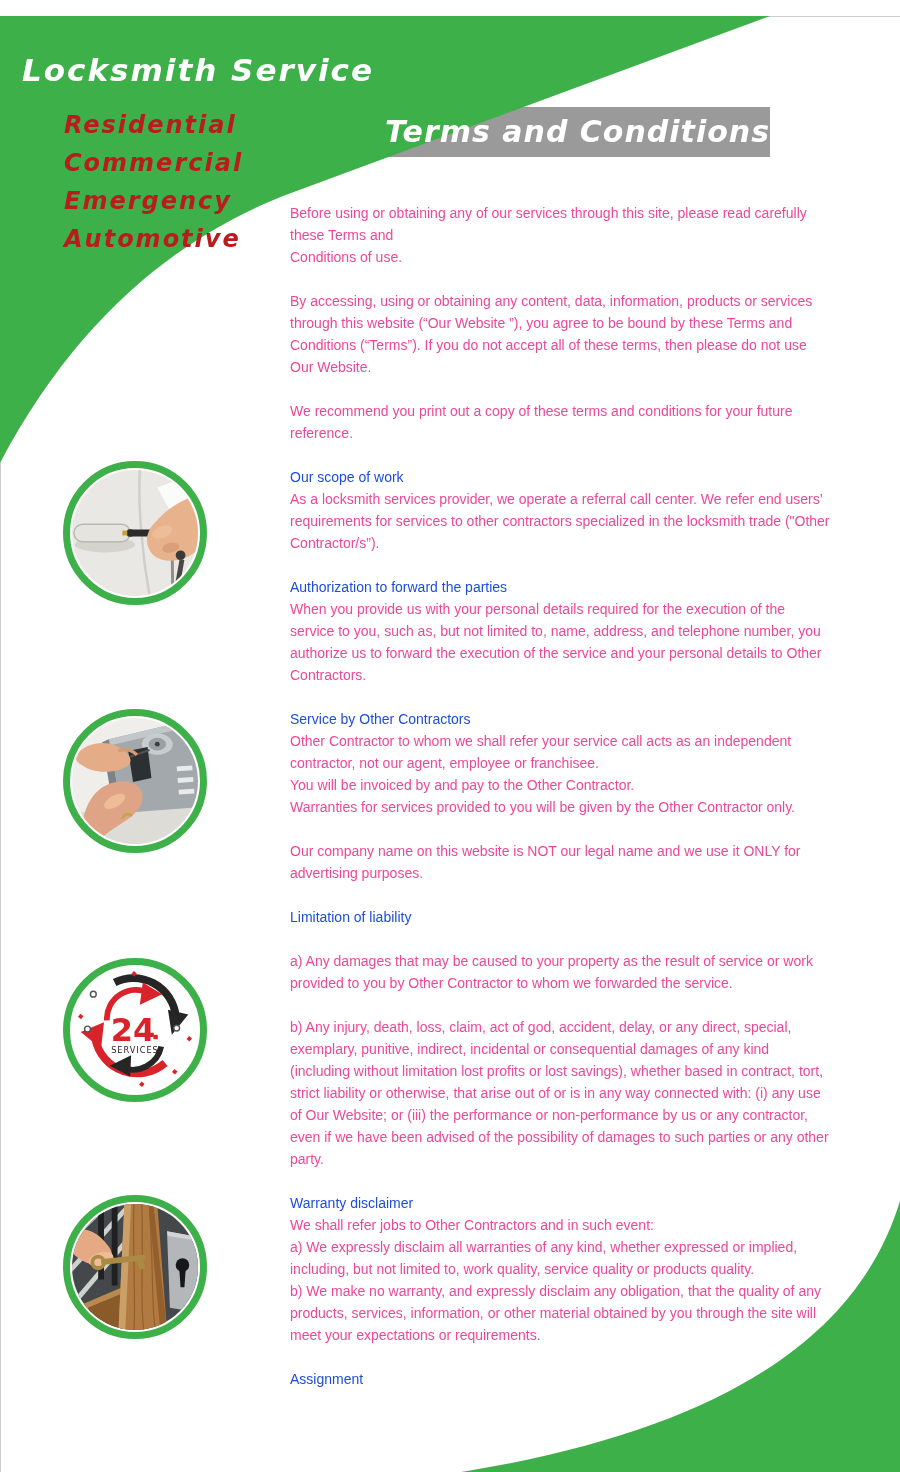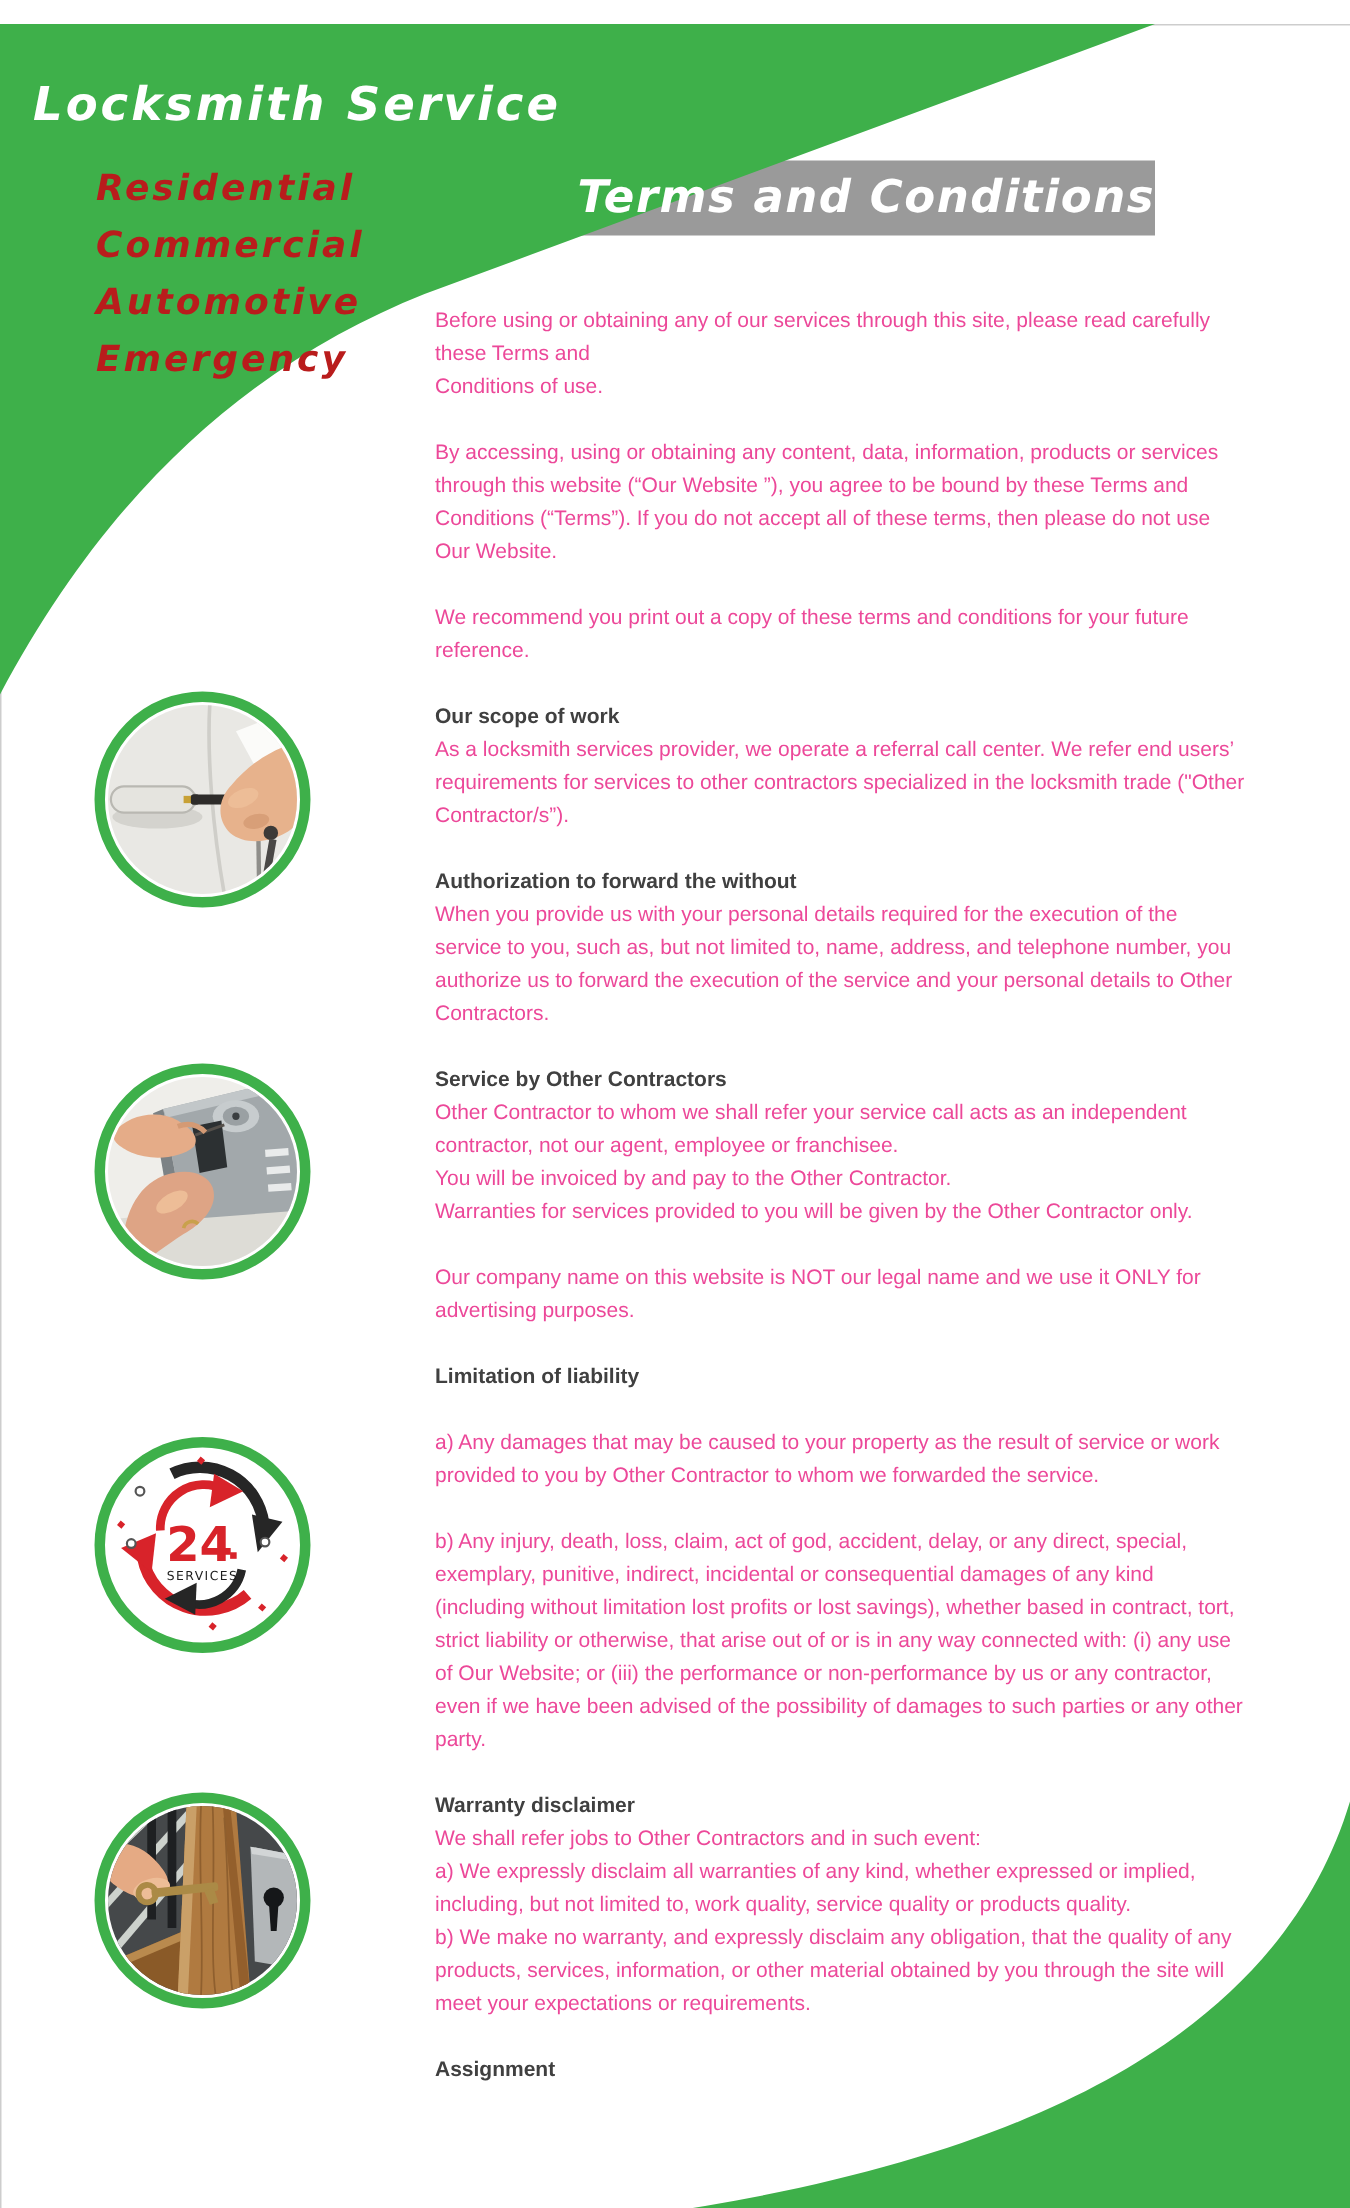--- a/index.html
+++ b/index.html
@@ -30,21 +30,21 @@
   .terms-title{
     left:370px;top:91px;width:400px;height:50px;text-align:right;
     font-family:"DejaVu Sans",sans-serif;font-weight:bold;font-style:italic;
     font-size:30px;color:#ffffff;line-height:50px;letter-spacing:1px;white-space:nowrap;
   }
   .content{left:290px;top:186px;width:610px;}
   .content p,.content h3{
     margin:0;font-size:14px;line-height:22px;white-space:pre-line;
   }
   .content p{color:#ec4899;font-weight:normal;}
-  .content h3{color:#404040;font-weight:bold;}
+  .content h3{color:#1d4ed8;font-weight:normal;}
   .gap{margin-top:22px !important;}
   .circle{
     position:absolute;left:63px;width:144px;height:144px;border-radius:50%;
     background:#ffffff;border:7px solid #3eb04a;box-sizing:border-box;z-index:3;
   }
   .circle .photo{
     position:absolute;left:2px;top:2px;right:2px;bottom:2px;
     border-radius:50%;overflow:hidden;
   }
   .circle .photo svg{display:block;width:100%;height:100%;}
@@ -62,43 +62,43 @@
   <svg class="bg-shapes" width="900" height="1472" viewBox="0 0 900 1472">
     <path d="M0,0 L770,0 L283,180 C178,222 78,300 0,447 Z" fill="#3eb04a"></path>
     <path d="M900,1185 C856,1330 700,1440 330,1472 L900,1472 Z" fill="#3eb04a"></path>
   </svg>
 
   <div class="fg brand">Locksmith Service</div>
 
   <div class="fg services">
     <div class="service-item">Residential</div>
     <div class="service-item">Commercial</div>
+    <div class="service-item">Emergency</div>
     <div class="service-item">Automotive</div>
-    <div class="service-item">Emergency</div>
   </div>
 
   <div class="fg terms-title">Terms and Conditions</div>
 
   <div class="fg content">
     <p>Before using or obtaining any of our services through this site, please read carefully
 these Terms and
 Conditions of use.</p>
     <p class="gap">By accessing, using or obtaining any content, data, information, products or services
 through this website (“Our Website ”), you agree to be bound by these Terms and
 Conditions (“Terms”). If you do not accept all of these terms, then please do not use
 Our Website.</p>
     <p class="gap">We recommend you print out a copy of these terms and conditions for your future
 reference.</p>
 
     <h3 class="gap">Our scope of work</h3>
     <p>As a locksmith services provider, we operate a referral call center. We refer end users’
 requirements for services to other contractors specialized in the locksmith trade ("Other
 Contractor/s”).</p>
 
-    <h3 class="gap">Authorization to forward the without</h3>
+    <h3 class="gap">Authorization to forward the parties</h3>
     <p>When you provide us with your personal details required for the execution of the
 service to you, such as, but not limited to, name, address, and telephone number, you
 authorize us to forward the execution of the service and your personal details to Other
 Contractors.</p>
 
     <h3 class="gap">Service by Other Contractors</h3>
     <p>Other Contractor to whom we shall refer your service call acts as an independent
 contractor, not our agent, employee or franchisee.
 You will be invoiced by and pay to the Other Contractor.
 Warranties for services provided to you will be given by the Other Contractor only.</p>

